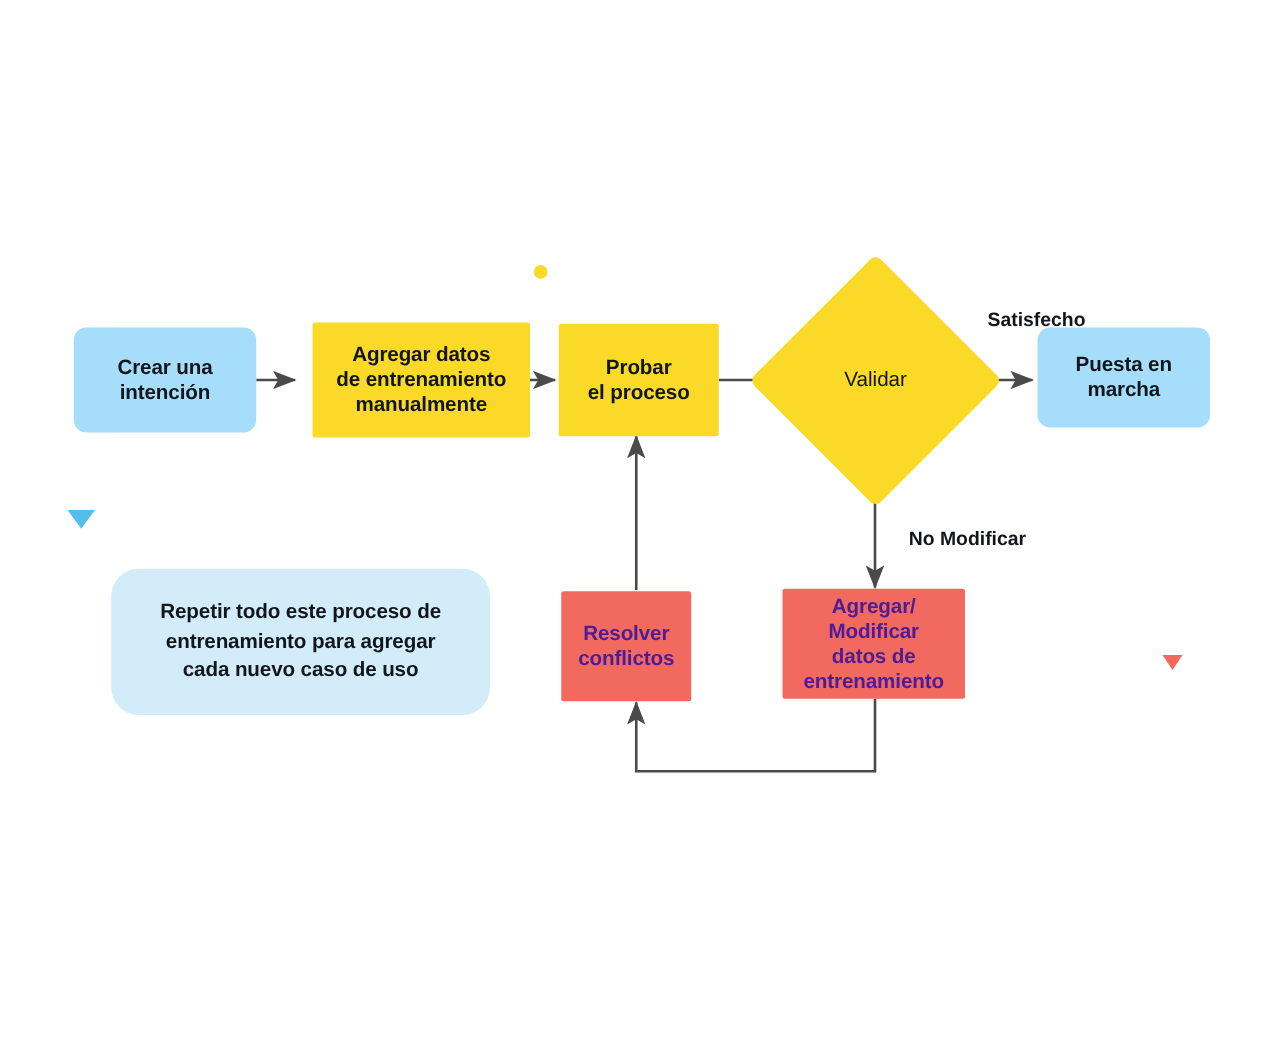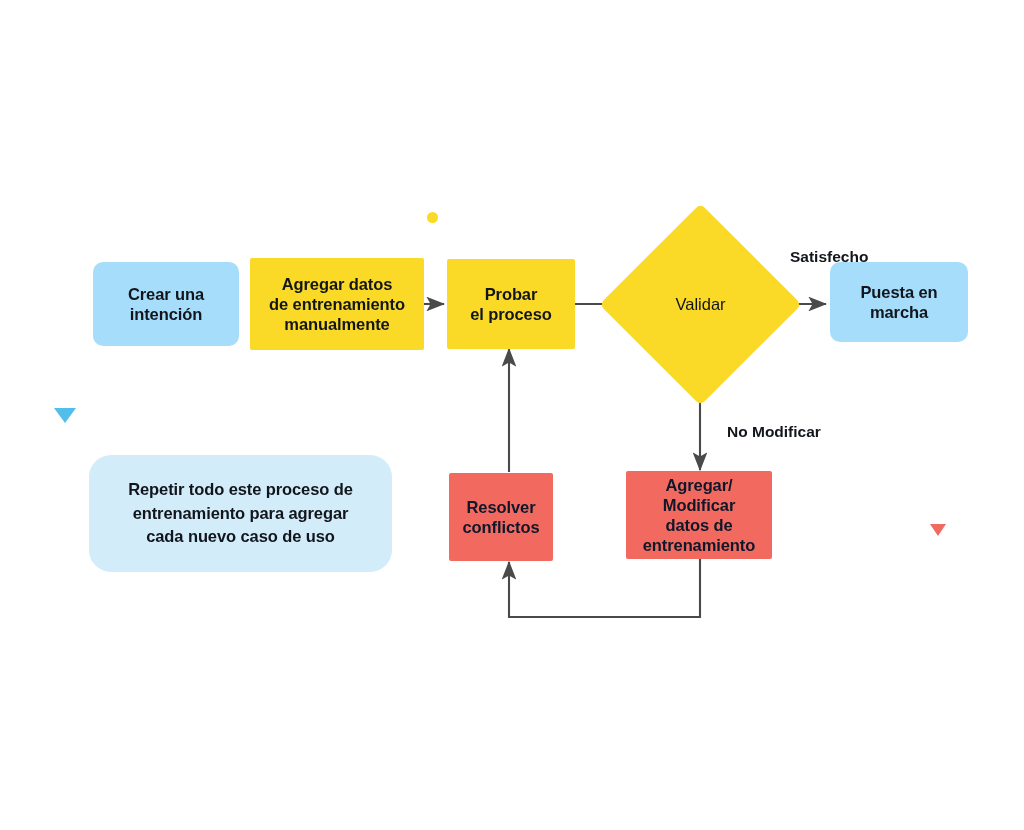--- a/index.html
+++ b/index.html
@@ -41,21 +41,21 @@
     font-size: 16.5px;
   }
   .node-yellow {
     background: #FADA27;
     color: #12161c;
     border-radius: 2px;
     font-size: 16.5px;
   }
   .node-red {
     background: #F2695F;
-    color: #0f172a;
+    color: #4c1d95;
     border-radius: 2px;
     font-size: 16.5px;
   }
   .node-note {
     background: #D3ECFA;
     color: #12161c;
     border-radius: 22px;
     font-size: 16.5px;
     line-height: 1.45;
   }
@@ -130,21 +130,21 @@
       <line x1="205" y1="304" x2="236" y2="304"></line>
       <line x1="412" y1="304" x2="444" y2="304"></line>
       <line x1="575" y1="304" x2="624" y2="304"></line>
       <line x1="777" y1="304" x2="826" y2="304"></line>
       <line x1="700" y1="382" x2="700" y2="470"></line>
       <line x1="509" y1="472" x2="509" y2="349"></line>
       <path d="M700,559 L700,617 L509,617 L509,562"></path>
     </g>
   </svg>
 
-  <div class="node node-blue" style="left:59px; top:262px; width:146px; height:84px;margin-left:34px;">Crear una
+  <div class="node node-blue" style="left:59px; top:262px; width:146px; height:84px;">Crear una
 intención</div>
 
   <div class="node node-yellow" style="left:250px; top:258px; width:174px; height:92px;">Agregar datos
 de entrenamiento
 manualmente</div>
 
   <div class="node node-yellow" style="left:447px; top:259px; width:128px; height:90px;">Probar
 el proceso</div>
 
   <div class="diamond-wrap" style="left:629px; top:233px; width:143px; height:143px;">

